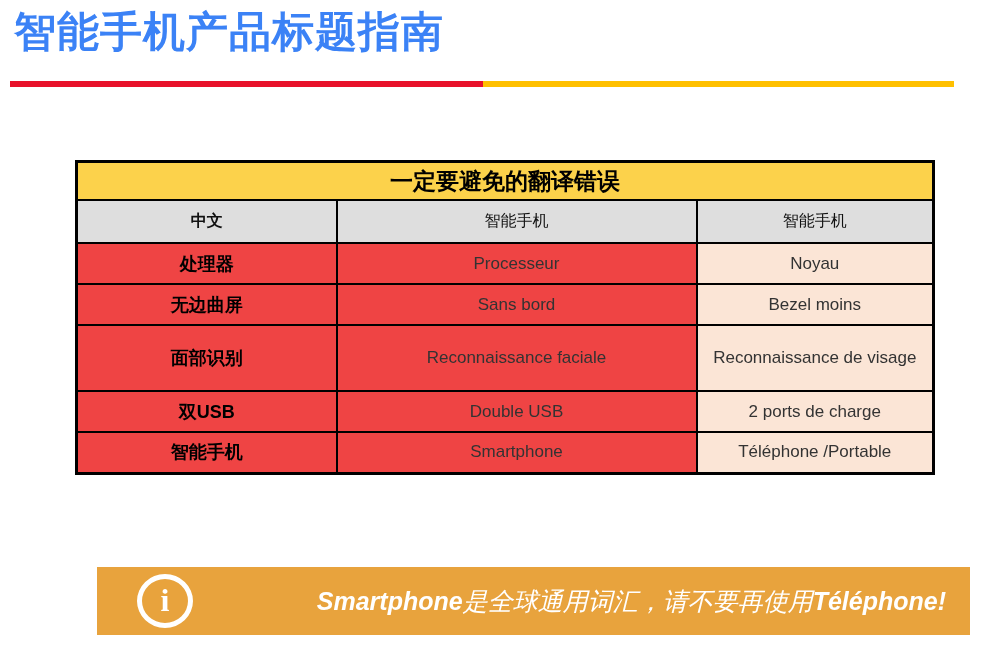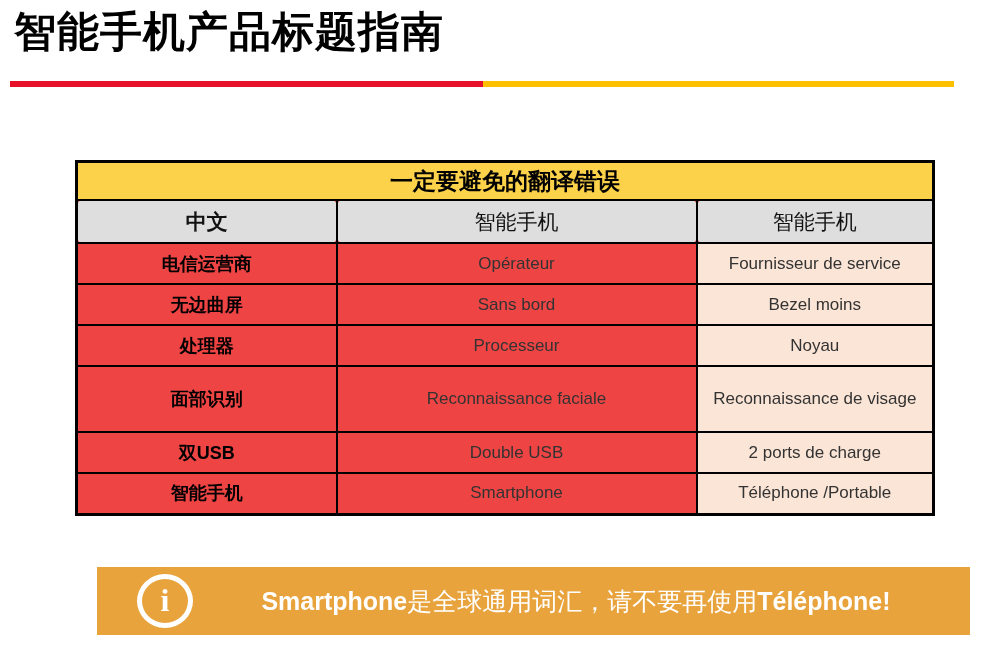--- a/index.html
+++ b/index.html
@@ -12,21 +12,21 @@
     --border-black:#000000;
   }
   html,body{margin:0;padding:0;}
   body{
     width:1007px;height:645px;position:relative;background:#ffffff;
     font-family:"Liberation Sans","DejaVu Sans",sans-serif;
     overflow:hidden;
   }
   .slide-title{
     position:absolute;left:14px;top:4px;margin:0;
-    font-size:42px;font-weight:900;color:#000000;letter-spacing:1px;
+    font-size:42px;font-weight:900;color:#3b82f6;letter-spacing:1px;
     font-family:"Liberation Sans","DejaVu Sans",sans-serif;
   }
   .divider{
     position:absolute;left:10px;top:81px;width:944px;height:6px;
     display:flex;
   }
   .divider .red{width:473px;height:100%;background:var(--accent-red);}
   .divider .gold{flex:1;height:100%;background:var(--accent-gold);}
 
   table.guide{
@@ -43,23 +43,22 @@
     padding:0 6px;overflow:hidden;white-space:nowrap;
   }
   table.guide{border:3px solid var(--border-black);}
   tr.title-row th{
     background:var(--table-title-bg);
     height:36px;font-size:23px;font-weight:700;color:#000;
     font-family:"Liberation Serif","DejaVu Serif",serif;
   }
   tr.header-row td{
     background:var(--table-header-bg);
-    height:41px;font-size:21px;color:#111;
+    height:41px;font-size:16px;color:#111;
     font-family:"Liberation Serif","DejaVu Serif",serif;
-    border-radius:6px;
   }
   tr.header-row td.col-cn{font-weight:700;}
   tr.data-row{height:41px;}
   tr.data-row.tall{height:66px;}
   td.cell-cn{
     font-size:18px;font-weight:700;color:#000;
     font-family:"Liberation Sans","DejaVu Sans",sans-serif;
   }
   td.cell-fr{
     font-size:17px;color:#333;
@@ -78,22 +77,22 @@
   .info-circle{
     flex:0 0 auto;margin-left:40px;
     width:46px;height:44px;border:5px solid #ffffff;border-radius:50%;
     display:flex;align-items:center;justify-content:center;
   }
   .info-i{
     color:#ffffff;font-family:"Liberation Serif","DejaVu Serif",serif;
     font-weight:700;font-size:32px;line-height:1;transform:translateY(-1px);
   }
   .banner-text{
-    flex:1;text-align:center;color:#ffffff;
-    font-size:25px;padding-right:11px;white-space:nowrap;
+    flex:1;text-align:right;color:#ffffff;
+    font-size:25px;padding-right:24px;white-space:nowrap;font-style:italic;
   }
   .banner-text .seg-regular{
     font-family:"Liberation Serif","DejaVu Serif",serif;font-weight:400;
   }
   .banner-text .seg-bold{
     font-family:"Liberation Sans","DejaVu Sans",sans-serif;font-weight:700;
   }
 </style>
 </head>
 <body>
@@ -114,33 +113,28 @@
   <tbody>
     <tr class="title-row">
       <th colspan="3">一定要避免的翻译错误</th>
     </tr>
     <tr class="header-row">
       <td class="col-cn">中文</td>
       <td>智能手机</td>
       <td>智能手机</td>
     </tr>
     <tr class="data-row">
-      <td class="cell-cn">电信运营商</td>
-      <td class="cell-fr">Opérateur</td>
-      <td class="cell-err">Fournisseur de service</td>
+      <td class="cell-cn">处理器</td>
+      <td class="cell-fr">Processeur</td>
+      <td class="cell-err">Noyau</td>
     </tr>
     <tr class="data-row">
       <td class="cell-cn">无边曲屏</td>
       <td class="cell-fr">Sans bord</td>
       <td class="cell-err">Bezel moins</td>
-    </tr>
-    <tr class="data-row">
-      <td class="cell-cn">处理器</td>
-      <td class="cell-fr">Processeur</td>
-      <td class="cell-err">Noyau</td>
     </tr>
     <tr class="data-row tall">
       <td class="cell-cn">面部识别</td>
       <td class="cell-fr">Reconnaissance faciale</td>
       <td class="cell-err">Reconnaissance de visage</td>
     </tr>
     <tr class="data-row">
       <td class="cell-cn">双USB</td>
       <td class="cell-fr">Double USB</td>
       <td class="cell-err">2 ports de charge</td>

